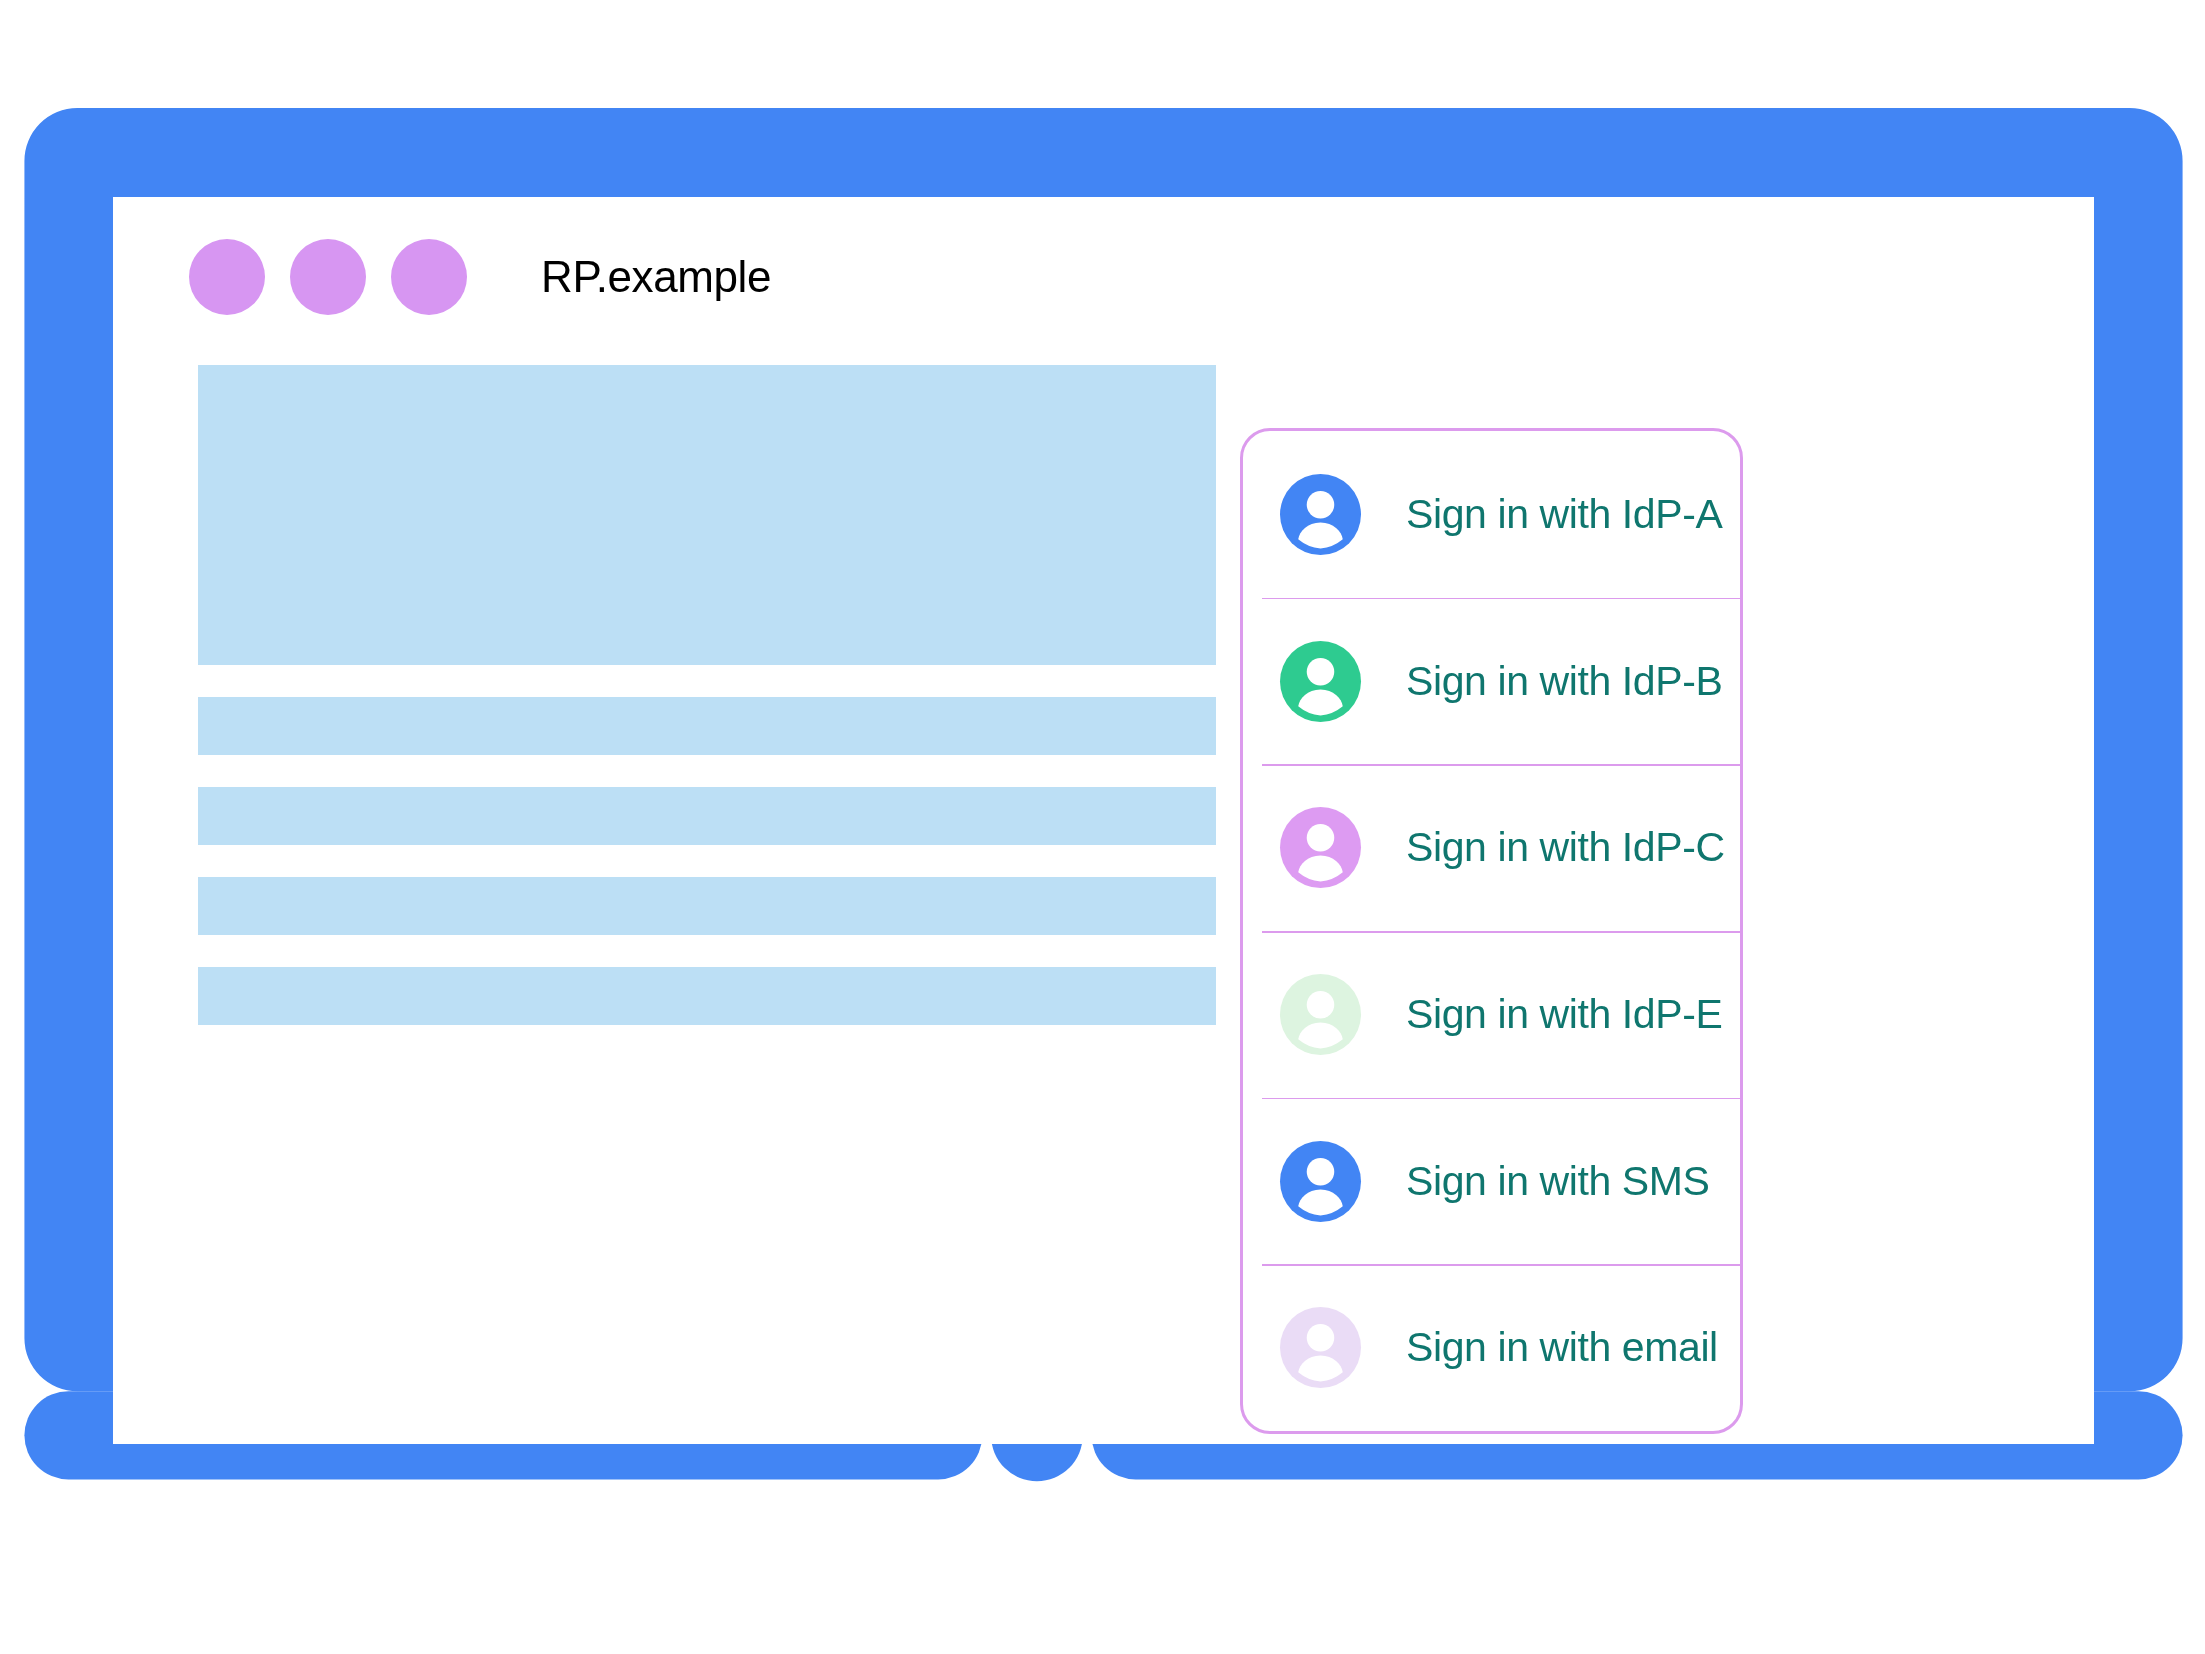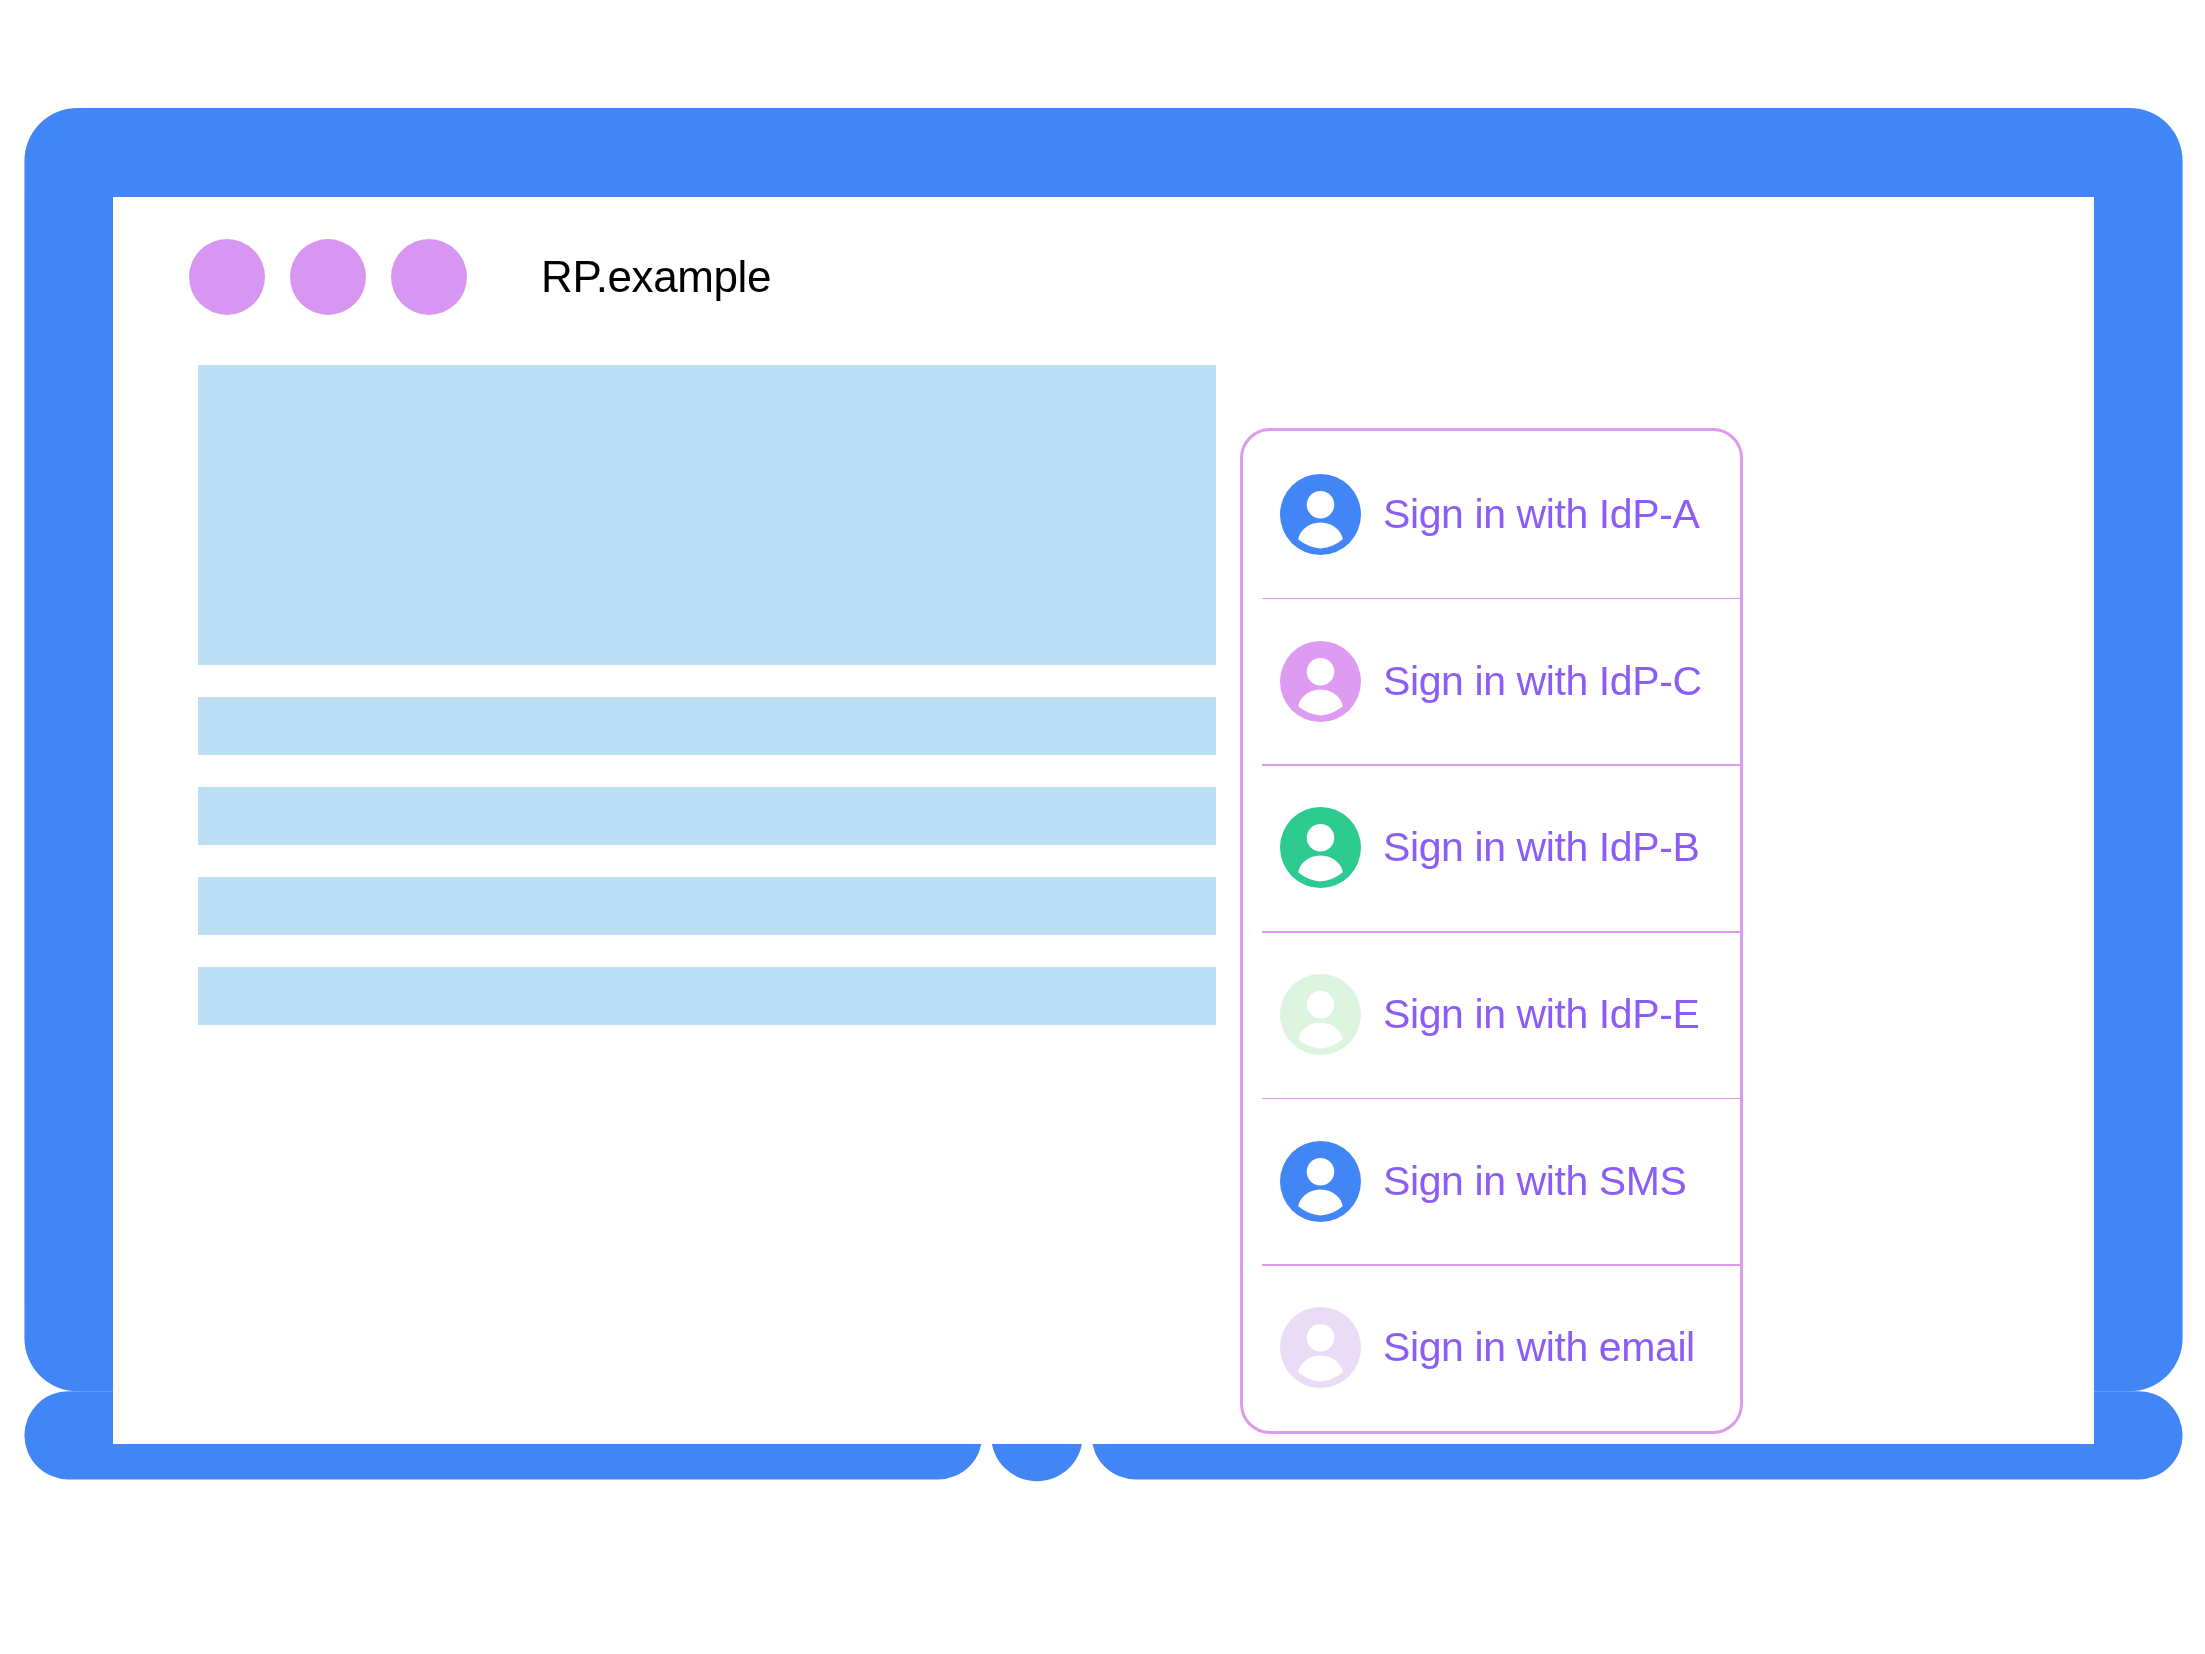--- a/index.html
+++ b/index.html
@@ -128,23 +128,23 @@
   .avatar {
     width: 81px;
     height: 81px;
     border-radius: 50%;
     flex: 0 0 auto;
     position: relative;
     display: block;
   }
   .avatar svg { display: block; width: 100%; height: 100%; }
   .account-label {
-    margin-left: 22px;
+    margin-left: 45px;
     font-size: 41px;
-    color: #8b5cf6;
+    color: #0f766e;
     letter-spacing: -0.4px;
     white-space: nowrap;
   }
 </style>
 </head>
 <body>
 
 <div id="stage">
 
   <div class="device-frame">
@@ -185,37 +185,37 @@
           <span class="avatar" style="background:#4285f4">
             <svg viewBox="0 0 100 100">
                 <circle cx="50" cy="38" r="17" fill="#fff"></circle>
                 <path d="M50 60c-16 0-26 11-27.5 20.5A50 50 0 0 0 50 92a50 50 0 0 0 27.5-11.5C76 71 66 60 50 60Z" fill="#fff"></path>
               </svg>
           </span>
           <span class="account-label">Sign in with IdP-A</span>
         </div>
 
         <div class="account-row">
+          <span class="avatar" style="background:#2ecb90">
+            <svg viewBox="0 0 100 100">
+                <circle cx="50" cy="38" r="17" fill="#fff"></circle>
+                <path d="M50 60c-16 0-26 11-27.5 20.5A50 50 0 0 0 50 92a50 50 0 0 0 27.5-11.5C76 71 66 60 50 60Z" fill="#fff"></path>
+              </svg>
+          </span>
+          <span class="account-label">Sign in with IdP-B</span>
+        </div>
+
+        <div class="account-row">
           <span class="avatar" style="background:#dd9bf2">
             <svg viewBox="0 0 100 100">
                 <circle cx="50" cy="38" r="17" fill="#fff"></circle>
                 <path d="M50 60c-16 0-26 11-27.5 20.5A50 50 0 0 0 50 92a50 50 0 0 0 27.5-11.5C76 71 66 60 50 60Z" fill="#fff"></path>
               </svg>
           </span>
           <span class="account-label">Sign in with IdP-C</span>
-        </div>
-
-        <div class="account-row">
-          <span class="avatar" style="background:#2ecb90">
-            <svg viewBox="0 0 100 100">
-                <circle cx="50" cy="38" r="17" fill="#fff"></circle>
-                <path d="M50 60c-16 0-26 11-27.5 20.5A50 50 0 0 0 50 92a50 50 0 0 0 27.5-11.5C76 71 66 60 50 60Z" fill="#fff"></path>
-              </svg>
-          </span>
-          <span class="account-label">Sign in with IdP-B</span>
         </div>
 
 
         <div class="account-row">
           <span class="avatar" style="background:#ddf4e0">
             <svg viewBox="0 0 100 100">
                 <circle cx="50" cy="38" r="17" fill="#fff"></circle>
                 <path d="M50 60c-16 0-26 11-27.5 20.5A50 50 0 0 0 50 92a50 50 0 0 0 27.5-11.5C76 71 66 60 50 60Z" fill="#fff"></path>
               </svg>
           </span>

